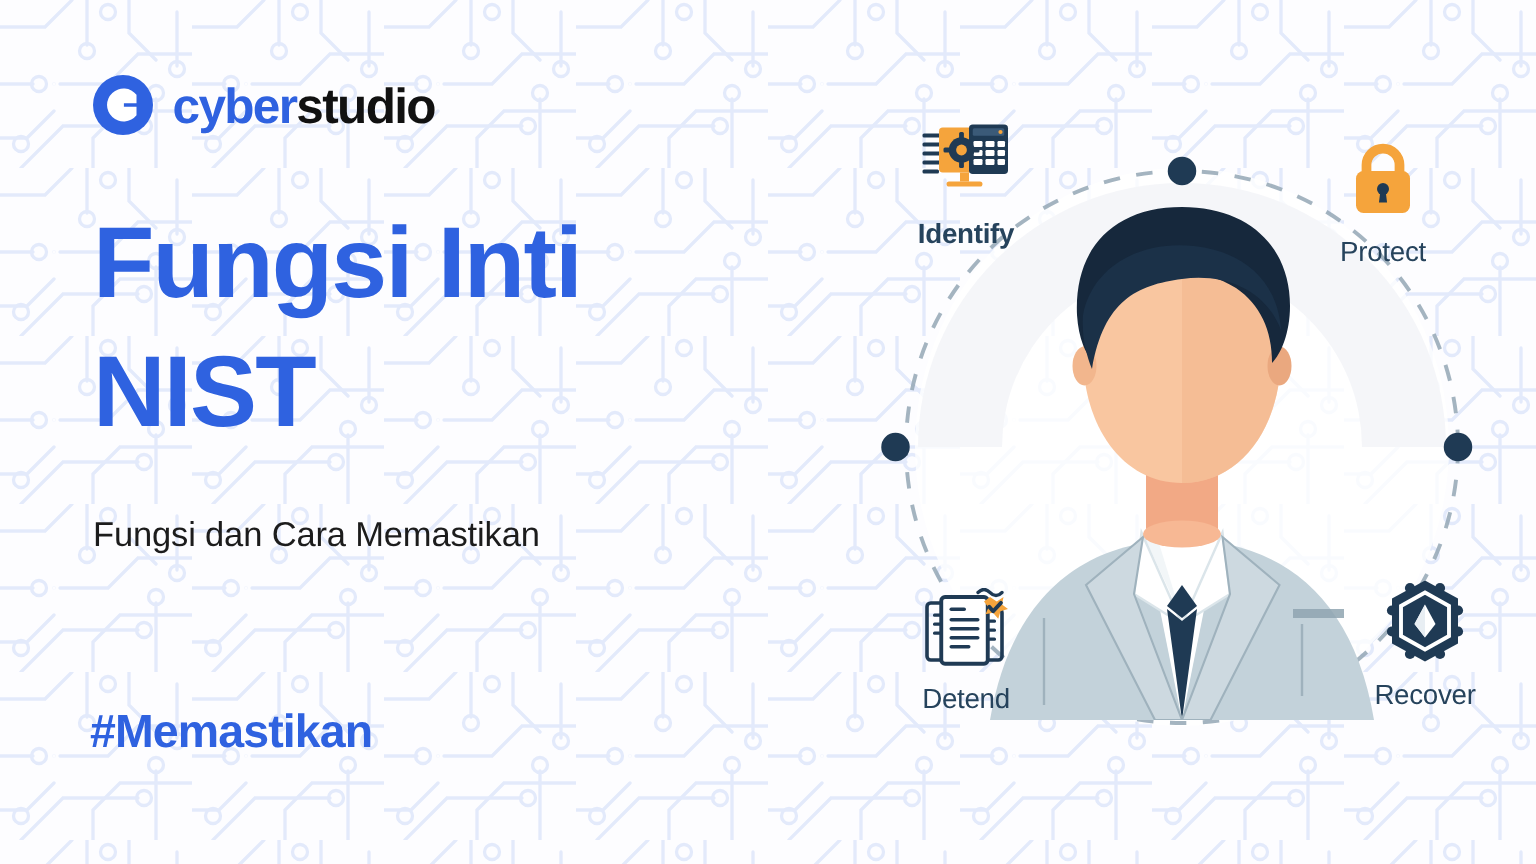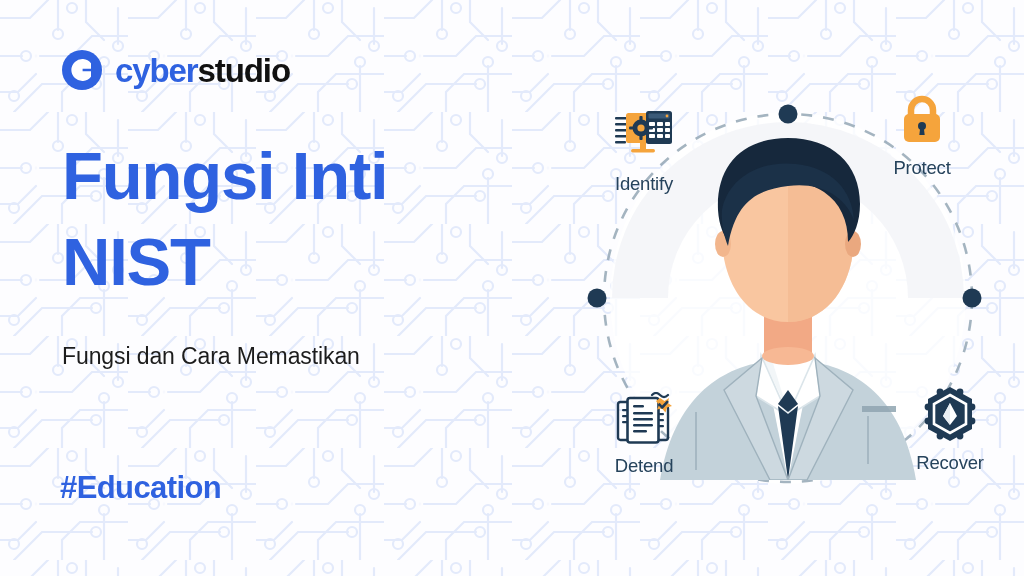--- a/index.html
+++ b/index.html
@@ -112,21 +112,21 @@
     align-items: flex-end;
     justify-content: center;
   }
   .node-label {
     margin-top: 9px;
     font-size: 18.5px;
     color: #26435c;
     letter-spacing: -0.2px;
     white-space: nowrap;
   }
-  #node-identify { left: 592px; top: 108px; }
+  #node-identify { left: 592px; top: 80px; font-weight: bold; }
   #node-protect  { left: 870px; top: 92px; }
   #node-detend   { left: 592px; top: 390px; }
   #node-recover  { left: 868px; top: 387px; margin-left: 30px; }
 </style>
 </head>
 <body>
 
 <div id="slide">
 
   <svg id="circuit-bg" viewBox="0 0 1024 576" xmlns="http://www.w3.org/2000/svg">
@@ -175,21 +175,21 @@
 
   <div id="headline">
     <div>Fungsi Inti</div>
     <div>NIST</div>
   </div>
 
   <div id="subtitle">
     <div>Fungsi dan Cara Memastikan</div>
   </div>
 
-  <div id="hashtag">#Education</div>
+  <div id="hashtag">#Memastikan</div>
 
   <svg id="illustration" viewBox="0 0 468 480" xmlns="http://www.w3.org/2000/svg">
 
     <g>
       <ellipse cx="232" cy="238" rx="178" ry="186" fill="#ffffff" opacity="0.78"></ellipse>
       <path d="M232 62 A176 176 0 0 1 408 238 L352 238 A120 120 0 0 0 232 118 Z" fill="#f4f6f9" opacity="0.95"></path>
       <path d="M232 62 A176 176 0 0 0 56 238 L112 238 A120 120 0 0 1 232 118 Z" fill="#f4f6f9" opacity="0.95"></path>
     </g>
 
     <circle cx="232" cy="238" r="184" fill="none" stroke="#94a7b5" stroke-width="2.6" stroke-dasharray="11 11" opacity="0.85"></circle>

